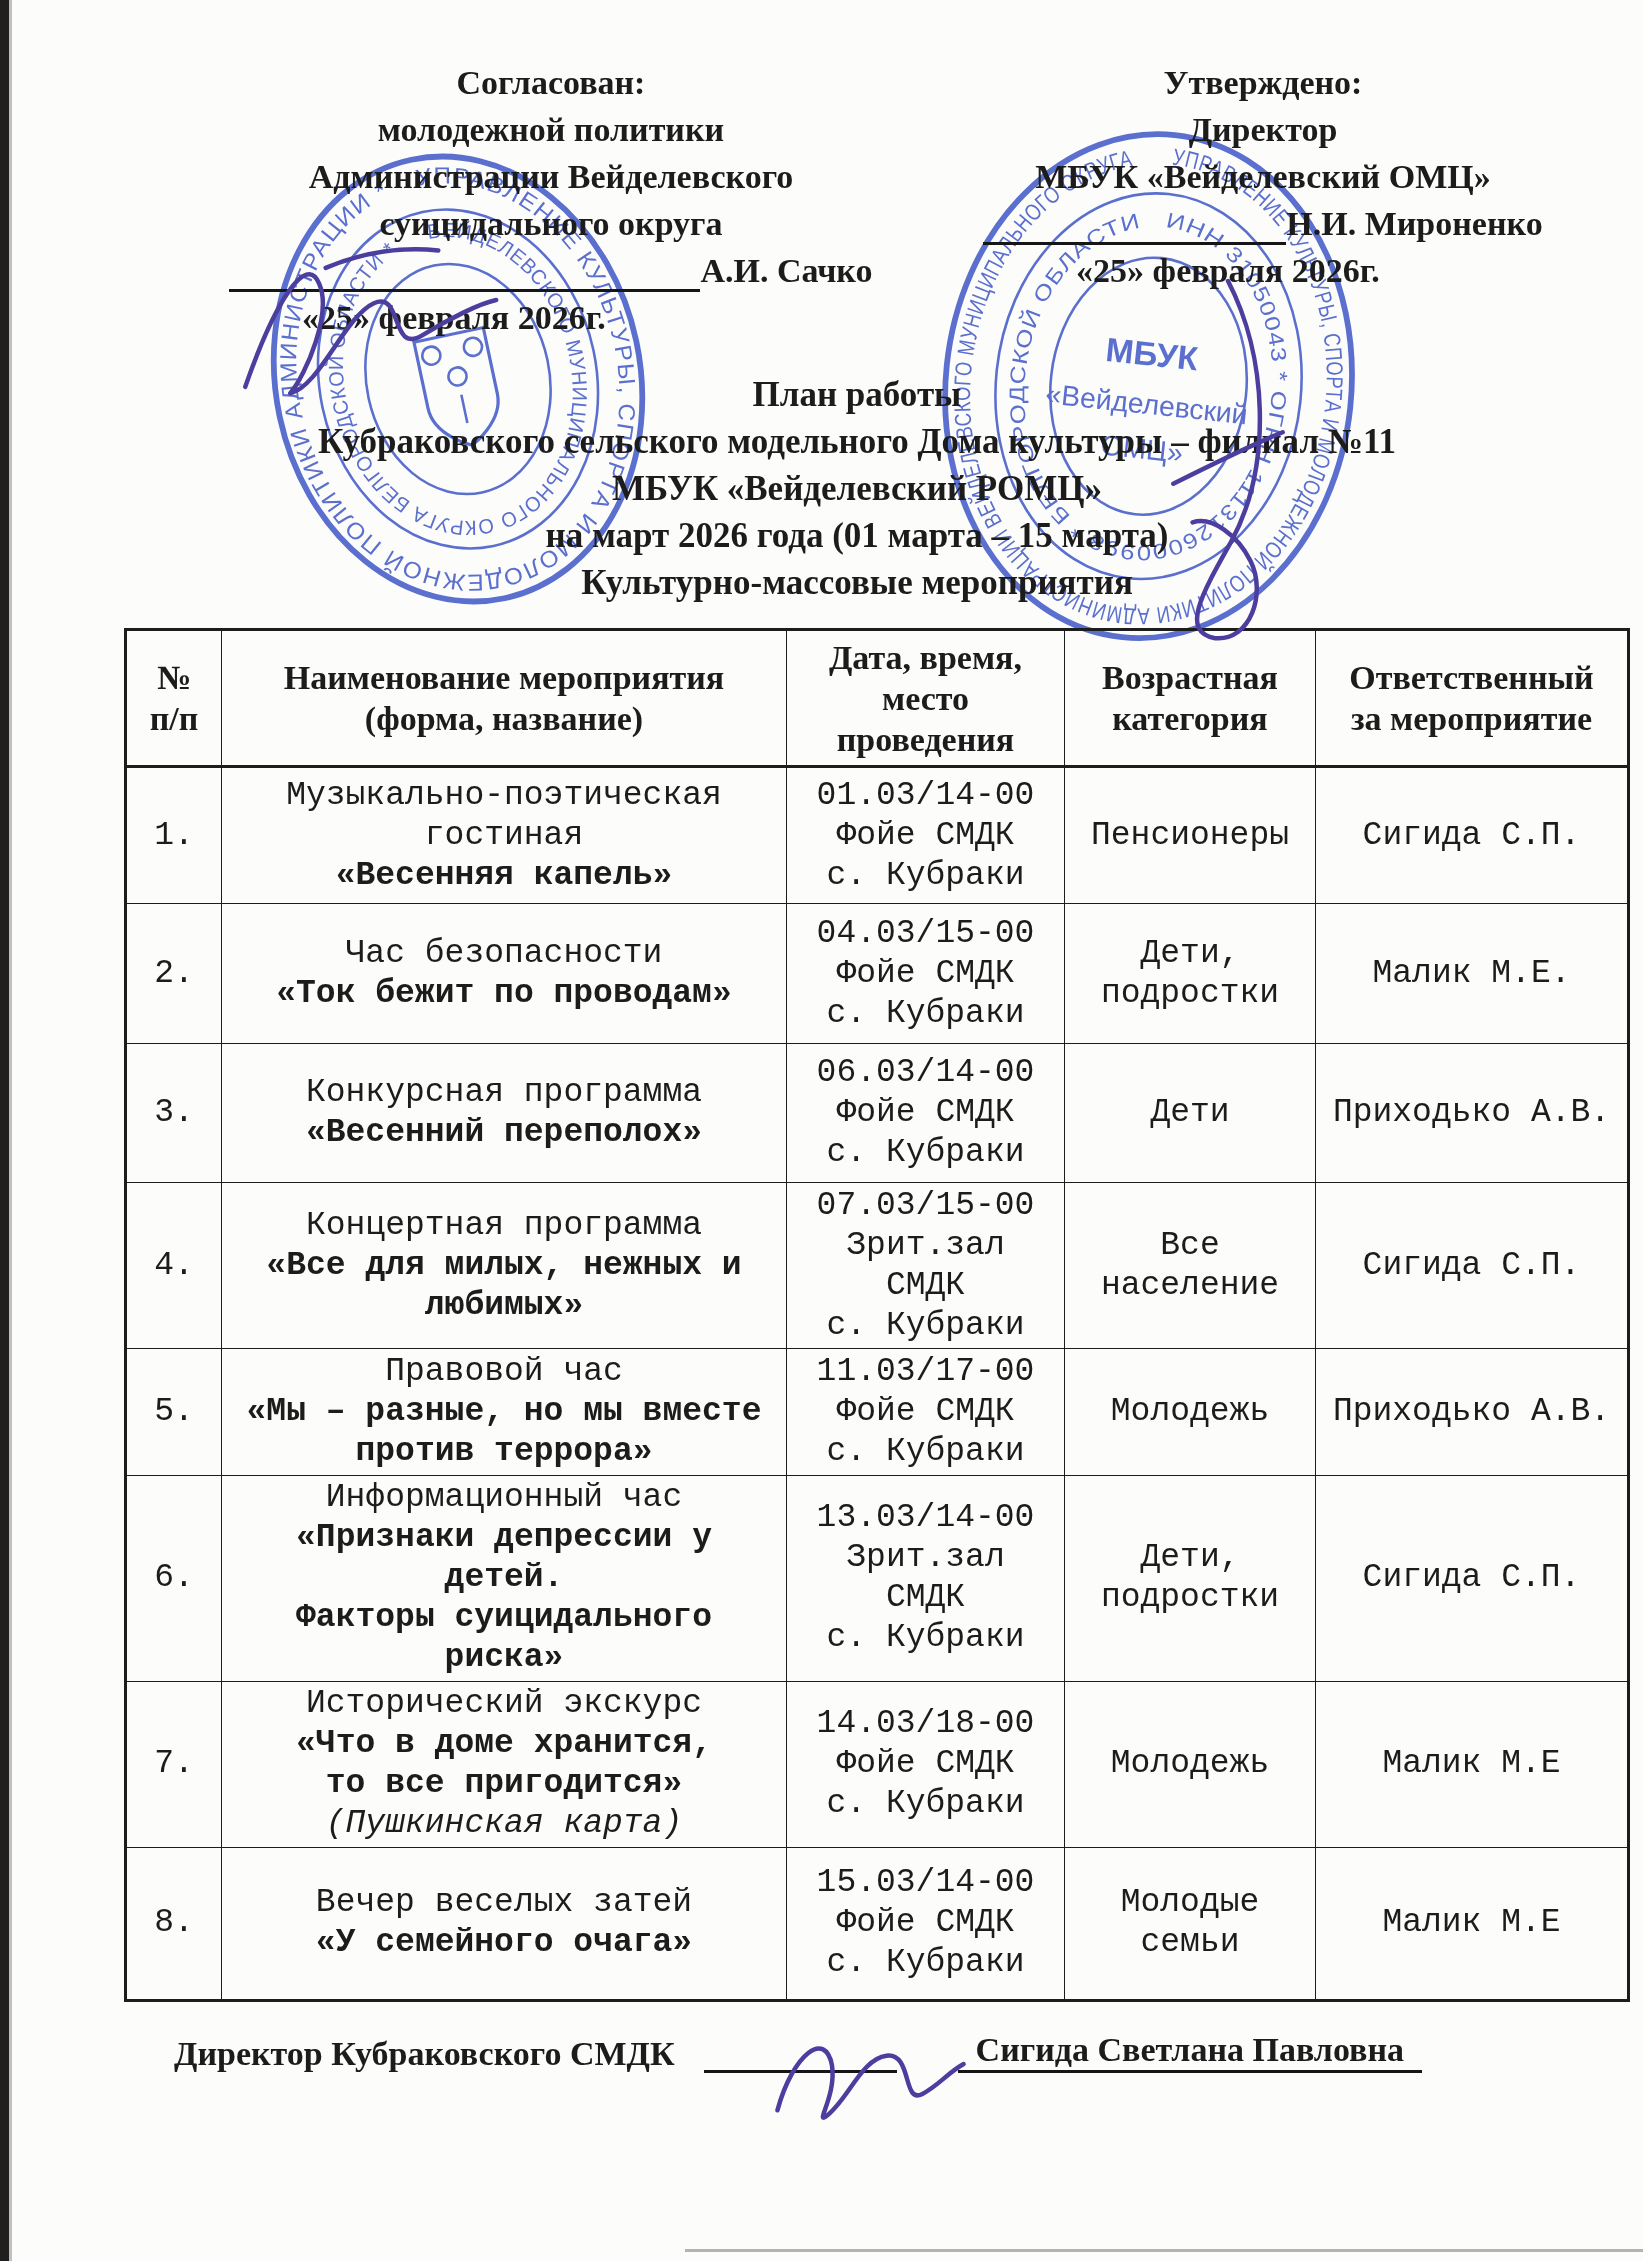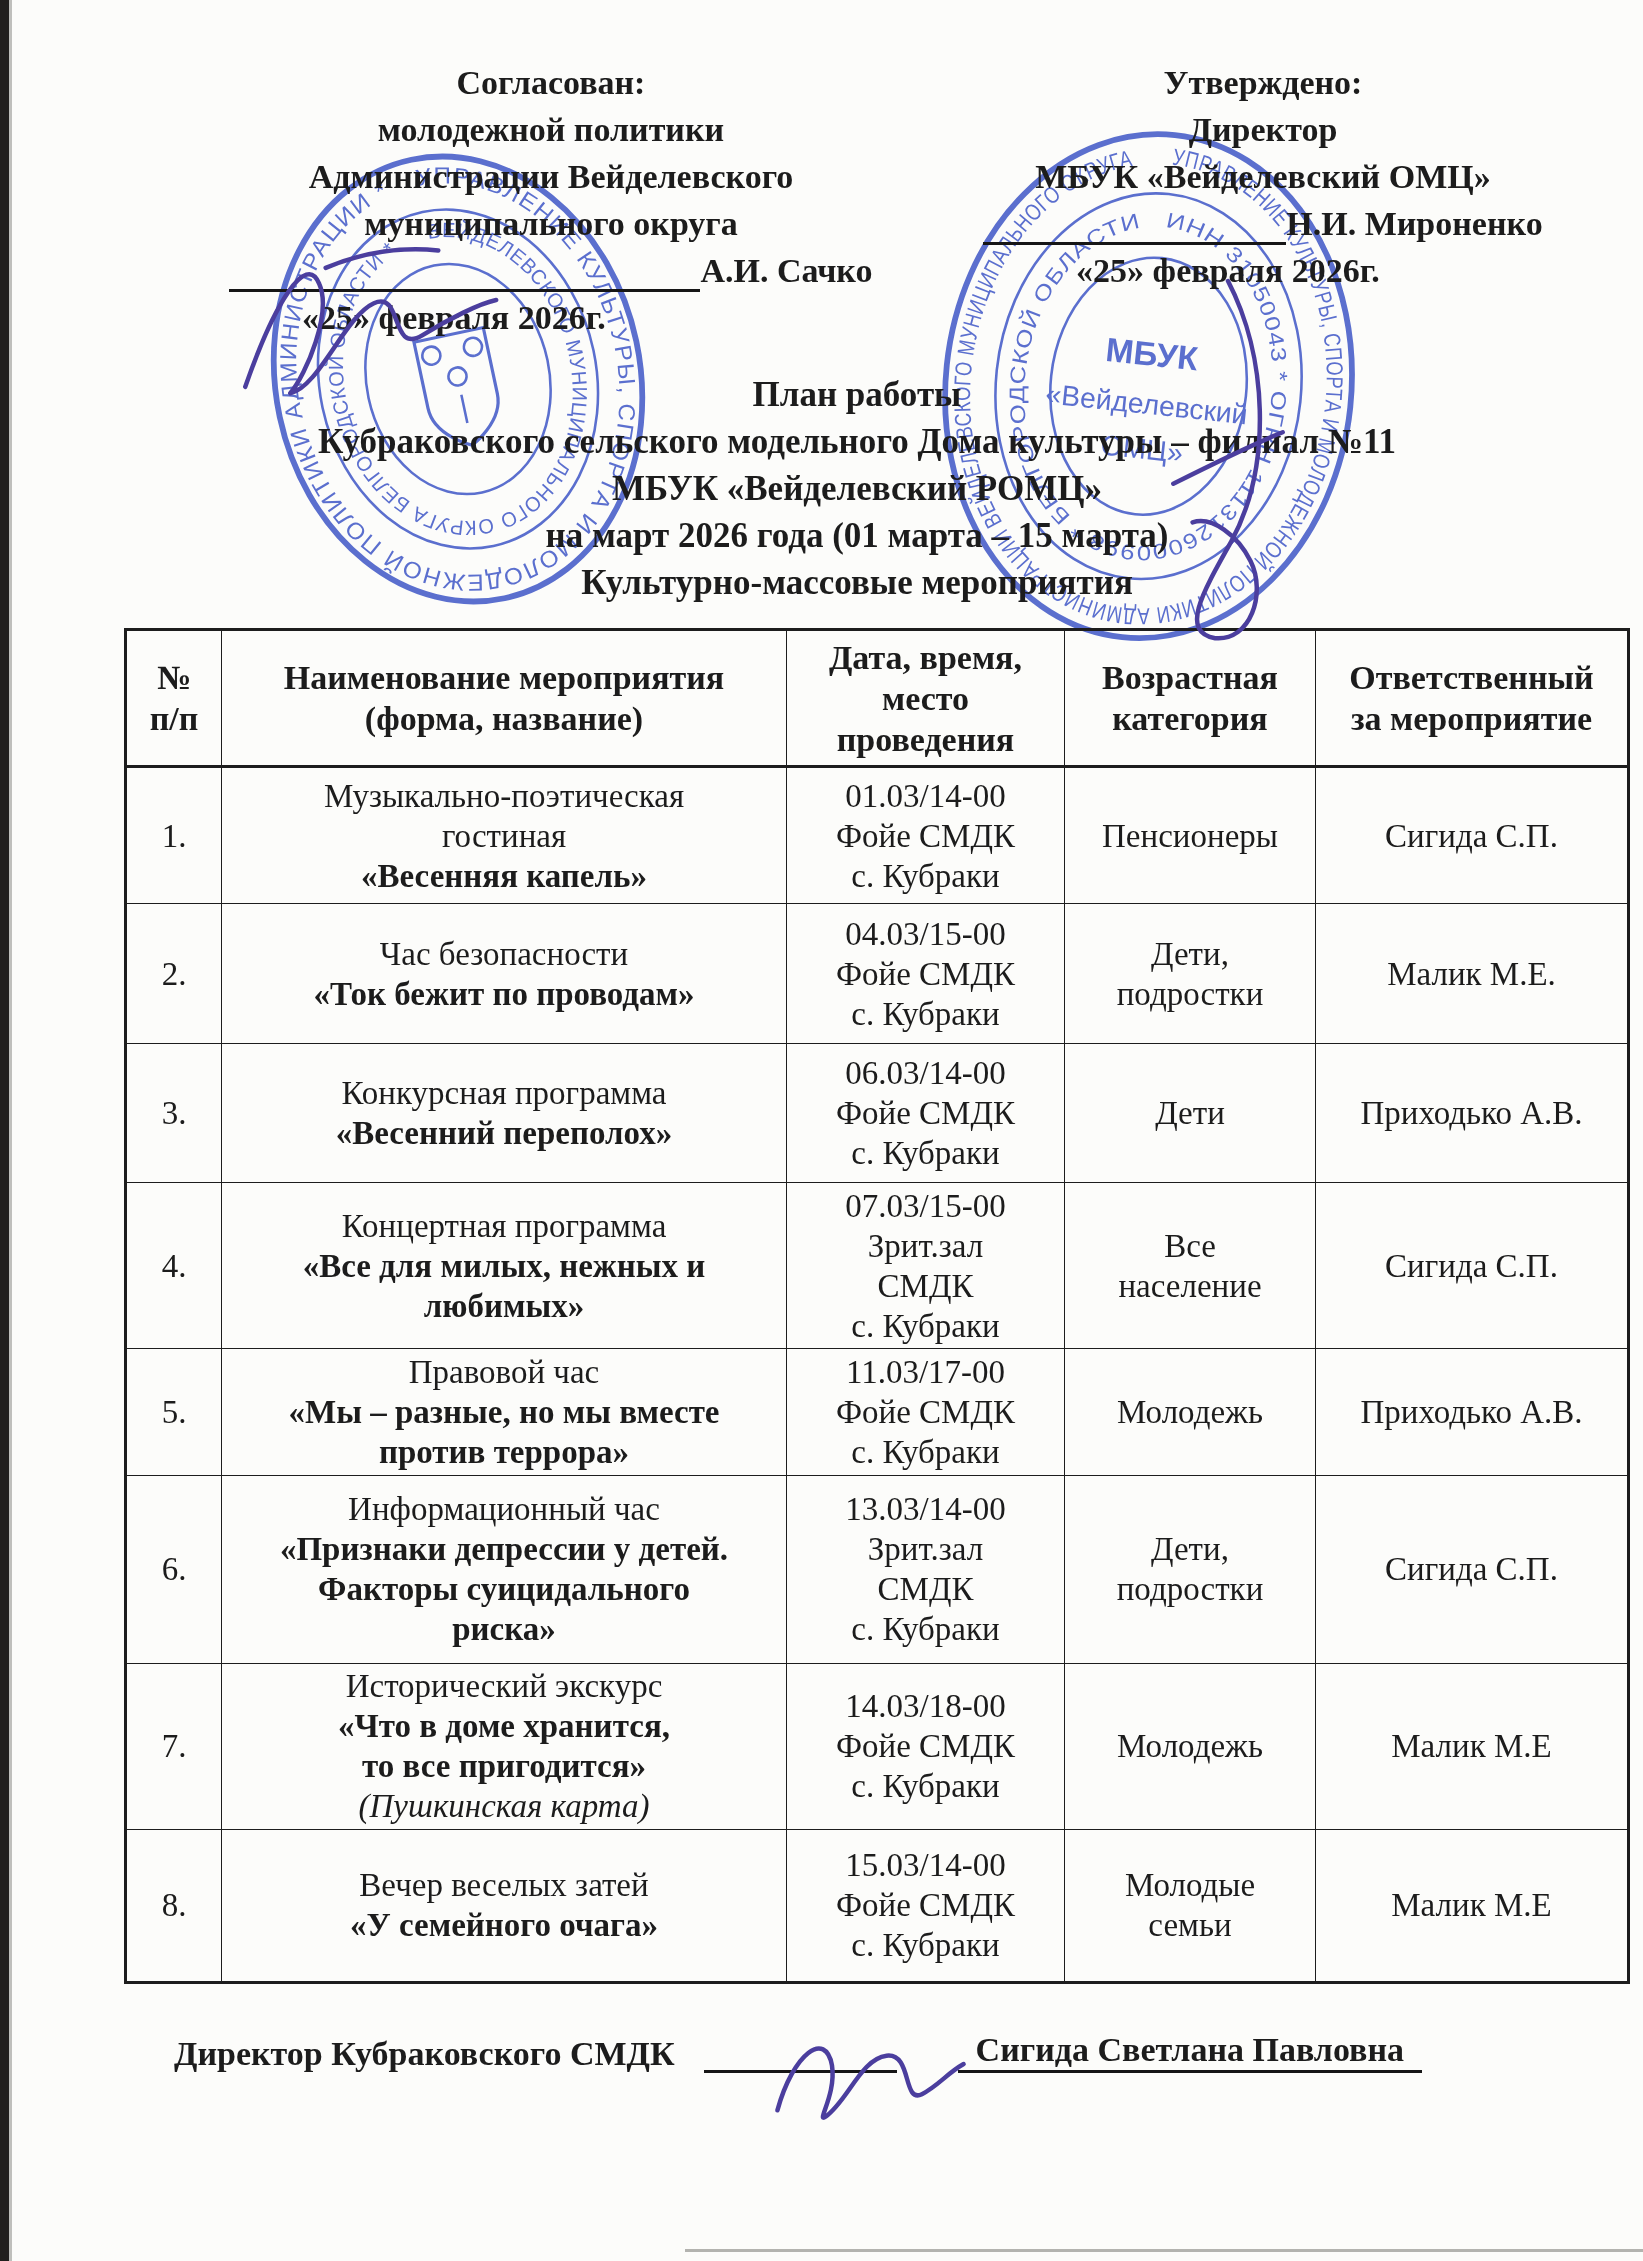--- a/index.html
+++ b/index.html
@@ -22,21 +22,21 @@
   .date-right{position:relative;left:-35px;}
 
   .doc-title{position:absolute;left:122px;top:371px;width:1470px;text-align:center;
     font-size:35px;font-weight:bold;line-height:47px;z-index:3;}
 
   table.events{position:absolute;left:124px;top:628px;width:1502px;z-index:3;
     border-collapse:collapse;table-layout:fixed;border:3.9px solid #1d1d1d;background:transparent;}
   .events th,.events td{border:1.9px solid #1d1d1d;text-align:center;vertical-align:middle;
     white-space:pre-line;padding:2.6px 7.7px;overflow:hidden;}
   .events thead th{font-size:34px;font-weight:bold;line-height:41px;height:129px;border-bottom:3.2px solid #1d1d1d;}
-  .events td{font-size:33px;line-height:40px;font-weight:normal;}
+  .events td{font-size:33px;line-height:40px;font-weight:normal;font-family:Liberation Mono, monospace;}
   .ename{font-weight:bold;}
   .enote{font-style:italic;}
   col.c-num{width:96px;} col.c-name{width:565px;} col.c-when{width:278px;}
   col.c-age{width:251px;} col.c-resp{width:313px;}
 
   .footer{position:absolute;left:174px;top:2030px;display:flex;align-items:flex-end;
     font-size:34px;font-weight:bold;z-index:4;}
   .footer .uline2{display:inline-block;width:193px;border-bottom:3.9px solid #161616;height:40px;margin-left:29px;}
   .footer .fname{margin-left:61px;border-bottom:3.9px solid #161616;padding:0 18px 1px 18px;}
 
@@ -103,21 +103,21 @@
     <path d="M 30,330 C 90,300 150,270 200,250"></path>
   </svg>
   <svg class="sig" style="left:764px;top:2014px;" width="213" height="122" viewBox="0 0 330 190">
     <path d="M 20,150 C 45,60 95,25 105,80 C 112,125 80,170 95,160 C 130,135 150,70 190,65 C 230,60 215,140 245,125 C 270,112 285,92 310,78"></path>
   </svg>
 
   <div class="approve approve-left">
     <div>Согласован:</div>
     <div>молодежной политики</div>
     <div>Администрации Вейделевского</div>
-    <div>муниципального округа</div>
+    <div>суицидального округа</div>
     <div class="sig-row">
       <span class="uline uline-left"></span>
         <span>А.И. Сачко</span>
     </div>
     <div class="date-left">«25» февраля 2026г.</div>
   </div>
 
   <div class="approve approve-right">
     <div>Утверждено:</div>
     <div>Директор</div>

